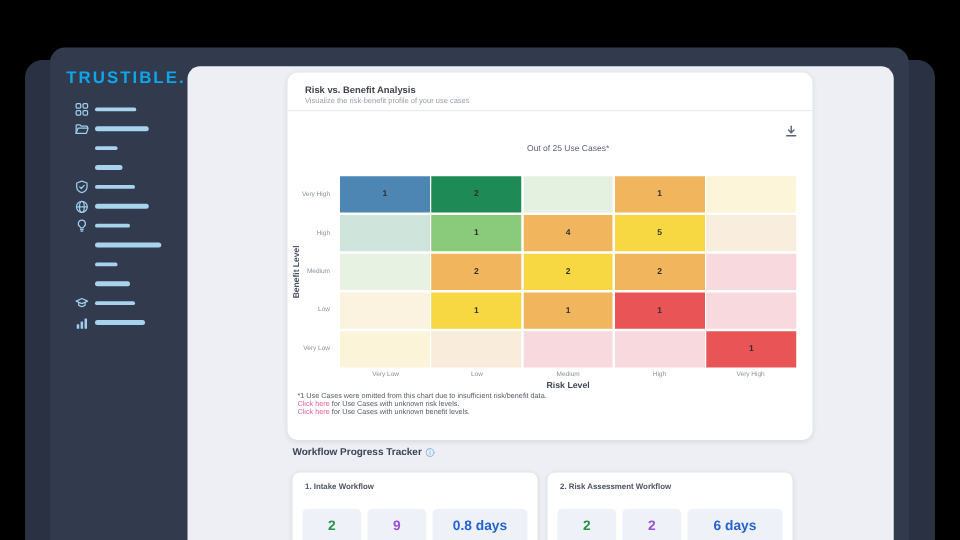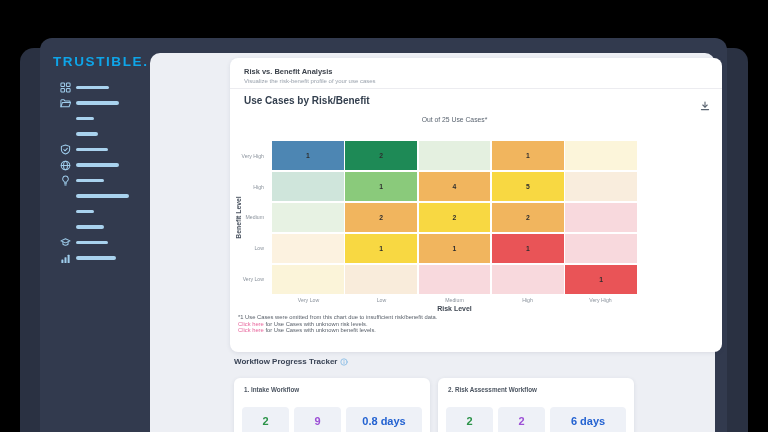--- a/index.html
+++ b/index.html
@@ -13,21 +13,21 @@
   .front-window { position:absolute; left:40px; top:38px; width:687px; height:400px;
     background:#323a4e; border-radius:12px 12px 0 0; }
   .logo { position:absolute; left:13px; top:16px; font-size:13.5px; font-weight:bold;
     letter-spacing:1.6px; color:#0ea5e9; }
   .nav { position:absolute; left:20px; top:44px; }
   .nav-item { display:flex; align-items:center; height:11px; margin-bottom:4.5px; cursor:pointer; }
   .nav-ico { width:12px; height:11px; display:flex; align-items:center; justify-content:flex-start; }
   .nav-line { height:3.5px; border-radius:2px; background:#a9d2ee; margin-left:4px; }
   .content { position:absolute; left:110px; top:15px; width:565px; height:385px;
     background:#edeff4; border-radius:10px 10px 0 0; }
-  .chart-card { position:absolute; left:80px; top:5px; width:492px; height:294px;
+  .chart-card { position:absolute; left:80px; top:5px; width:420px; height:294px;
     background:#fff; border-radius:8px; box-shadow:0 1px 4px rgba(40,50,80,.10); }
   .cc-title { position:absolute; left:14px; top:9px; font-size:7.5px; font-weight:bold; color:#3d434c; }
   .cc-sub { position:absolute; left:14px; top:19.5px; font-size:6px; color:#99a1ac; }
   .cc-div { position:absolute; left:0; right:0; top:30px; border-top:1px solid #ececf0; }
   .cc-charttitle { position:absolute; left:14px; top:37px; font-size:10px; font-weight:bold; color:#333f4e; }
   .cc-dl { position:absolute; right:12px; top:39px; cursor:pointer; }
   .cc-outof { position:absolute; left:42px; width:365px; top:58px; text-align:center;
     font-size:6.8px; color:#5a6470; }
   .hm-grid { position:absolute; left:42px; top:83px; width:365px; height:153px;
     display:grid; grid-template-columns:repeat(5,1fr); grid-template-rows:repeat(5,1fr); gap:1.5px; }
@@ -156,21 +156,20 @@
         </div>
       </div>
   </div>
 
   <div class="content">
 
     <div class="chart-card">
       <div class="cc-title">Risk vs. Benefit Analysis</div>
       <div class="cc-sub">Visualize the risk-benefit profile of your use cases</div>
       <div class="cc-div"></div>
-      <div class="cc-charttitle">Use Cases by Risk/Benefit</div>
       <div class="cc-dl">
         <svg width="10" height="10" viewBox="0 0 10 10" fill="none" stroke="#5a6470" stroke-width="1.1" stroke-linecap="round" stroke-linejoin="round">
           <path d="M5 1 V6"></path>
             <path d="M2.8 4 L5 6.2 L7.2 4"></path>
             <path d="M1.4 8.6 H8.6"></path>
         </svg>
       </div>
       <div class="cc-outof">Out of 25 Use Cases*</div>
 
       <div class="ylabel">Benefit Level</div>

